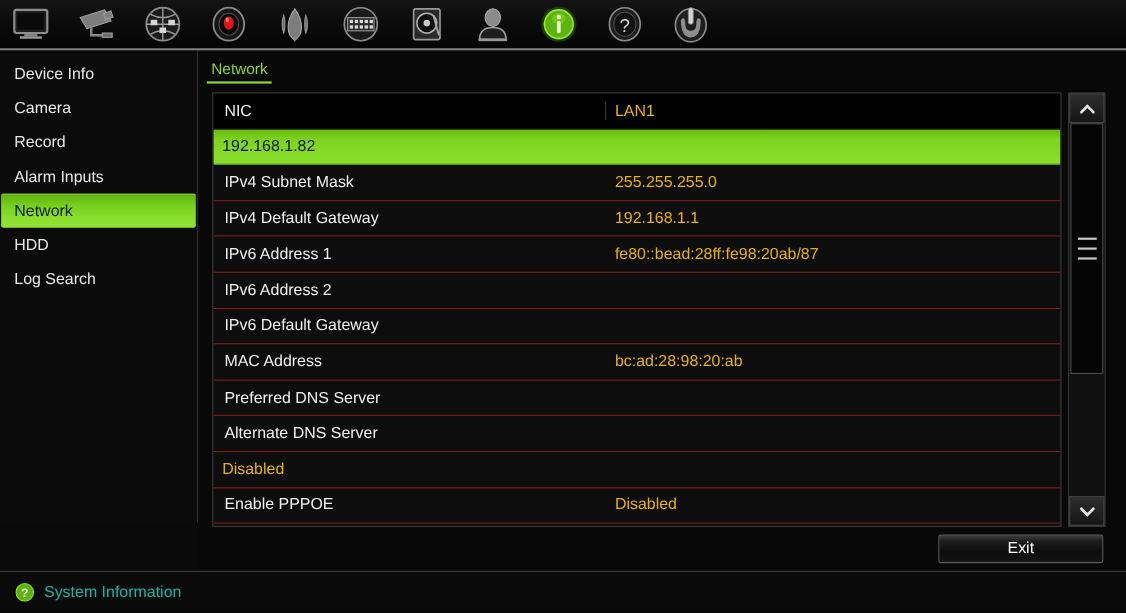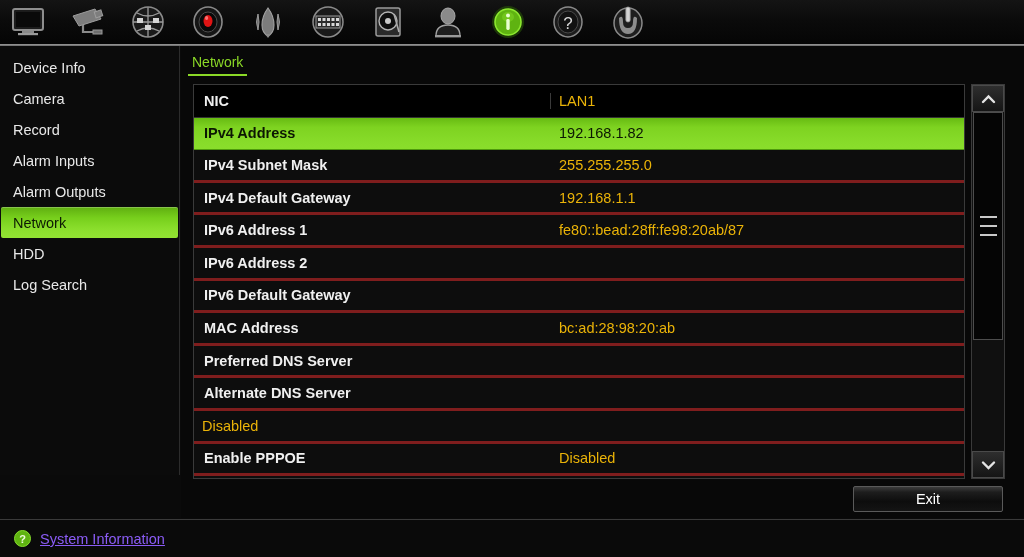--- a/index.html
+++ b/index.html
@@ -57,26 +57,26 @@
     border-bottom:2px solid #8bd927; cursor:pointer;
   }
 
   .panel {
     position:absolute; left:12px; top:38px; width:772px; height:395px;
     border:1px solid #3a3a3a; background:#0d0d0d;
     overflow:hidden;
   }
   .row {
     position:relative; height:32.6px; display:flex; align-items:center;
-    border-bottom:3px solid #7f1d1d;
+    border-bottom:1px solid #7f1d1d;
   }
   .row:first-child { background:#000; border-bottom:1px solid #343434; }
   .row .k {
     width:357px; padding-left:10px; color:#f0f0f0; font-size:14.5px;
-    white-space:nowrap; overflow:hidden;font-weight:bold;
+    white-space:nowrap; overflow:hidden;
   }
   .row .v {
     flex:1; padding-left:8px; color:#eab308; font-size:14.5px;
     white-space:nowrap; overflow:hidden;
   }
   .row:first-child .k { border-right:1px solid #3a3a3a; }
   .row.selected {
     background:linear-gradient(to bottom,#67bb12 0%,#7ed321 30%,#86da28 70%,#8ade2c 100%);
     border-bottom:1px solid #4e9a0c;
   }
@@ -111,21 +111,21 @@
     color:#fff; font-size:14.5px;
     display:flex; align-items:center; justify-content:center; cursor:pointer;
   }
 
   
   .statusbar {
     position:absolute; left:0; top:519px; width:1024px; height:38px;
     background:#0a0a0a; border-top:1px solid #3a3a3a;
     display:flex; align-items:center; padding-left:14px; gap:9px;
   }
-  .status-text { color:#8b5cf6; font-size:14.5px;text-decoration:underline; }
+  .status-text { color:#14b8a6; font-size:14.5px; }
   .sb-divider {
     position:absolute; left:0; top:519px; width:1024px; height:1px;
     background:#555;
   }
 </style>
 </head>
 <body>
 
 <div id="app">
 
@@ -250,23 +250,20 @@
       </div>
     <div class="side-item">
         <span>Camera</span>
       </div>
     <div class="side-item">
         <span>Record</span>
       </div>
     <div class="side-item">
         <span>Alarm Inputs</span>
       </div>
-    <div class="side-item">
-        <span>Alarm Outputs</span>
-      </div>
     <div class="side-item active">
         <span>Network</span>
       </div>
     <div class="side-item">
         <span>HDD</span>
       </div>
     <div class="side-item">
         <span>Log Search</span>
       </div>
   </div>
@@ -277,21 +274,20 @@
       <div class="tab">Network</div>
     </div>
 
     <div class="panel">
       <div class="row">
         <div class="k">NIC</div>
         <div class="v">LAN1</div>
       </div>
 
       <div class="row selected">
-        <div class="k">IPv4 Address</div>
         <div class="v">192.168.1.82</div>
       </div>
       <div class="row">
         <div class="k">IPv4 Subnet Mask</div>
         <div class="v">255.255.255.0</div>
       </div>
       <div class="row">
         <div class="k">IPv4 Default Gateway</div>
         <div class="v">192.168.1.1</div>
       </div>

